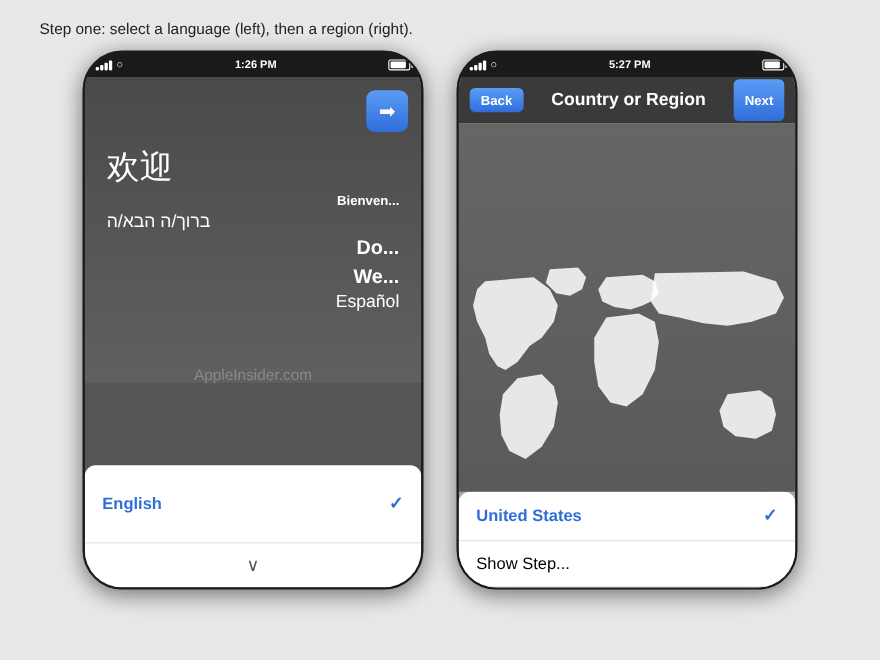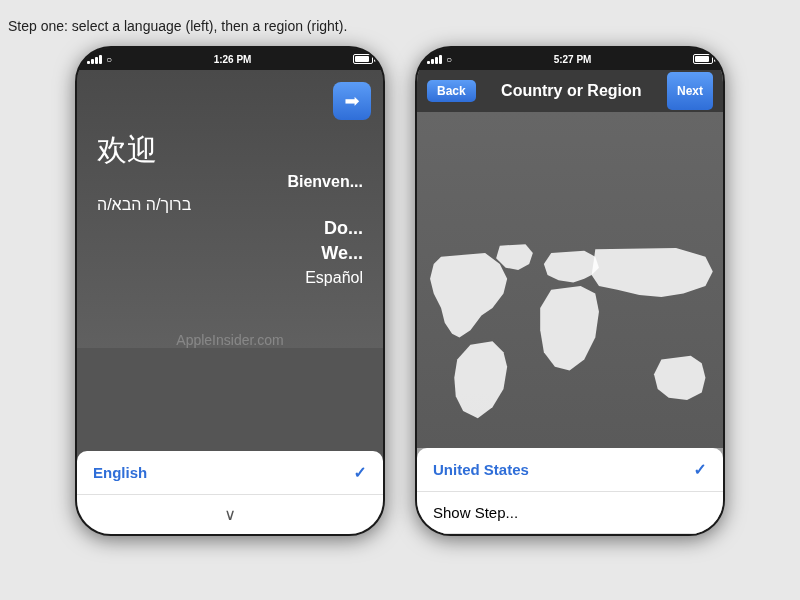--- a/index.html
+++ b/index.html
@@ -5,21 +5,21 @@
     * { box-sizing: border-box; margin: 0; padding: 0; }
     body {
       width: 800px;
       height: 600px;
       background: #e8e8e8;
       font-family: 'Helvetica Neue', Arial, sans-serif;
       overflow: hidden;
     }
 
     .instruction {
-      padding: 18px 22px 12px 8px;
+      padding: 18px 22px 12px 36px;
       font-size: 14px;
       color: #222;
     }
 
     .phones-container {
       display: flex;
       justify-content: center;
       gap: 30px;
       padding: 0 40px;
     }
@@ -128,21 +128,21 @@
       width: 100%;
       position: relative;
     }
 
     .welcome-text {
       color: white;
       line-height: 1.4;
     }
 
     .chinese { font-size: 30px; display: block; }
-    .bienvenido { font-size: 16px; font-weight: bold; display: block; text-align: right; }
+    .bienvenido { font-size: 12px; font-weight: bold; display: block; text-align: right; }
     .do-text { font-size: 18px; font-weight: bold; display: block; text-align: right; }
     .hebrew { font-size: 16px; display: block; text-align: left; direction: rtl; }
     .welcome-en { font-size: 18px; font-weight: bold; display: block; text-align: right; }
     .ukrainian { font-size: 16px; display: block; text-align: right; }
 
     .arrow-btn {
       position: absolute;
       top: 12px;
       right: 12px;
       width: 38px;
@@ -170,21 +170,21 @@
     .language-list {
       position: absolute;
       bottom: 0;
       left: 0;
       right: 0;
       background: white;
       border-radius: 10px 10px 0 0;
     }
 
     .lang-item {
-      padding: 12px 16px;
+      padding: 25px 16px;
       font-size: 15px;
       border-bottom: 1px solid #e0e0e0;
       display: flex;
       justify-content: space-between;
       align-items: center;
       gap: 43px;
     }
 
     .lang-item.selected {
       color: #2f6ed8;

